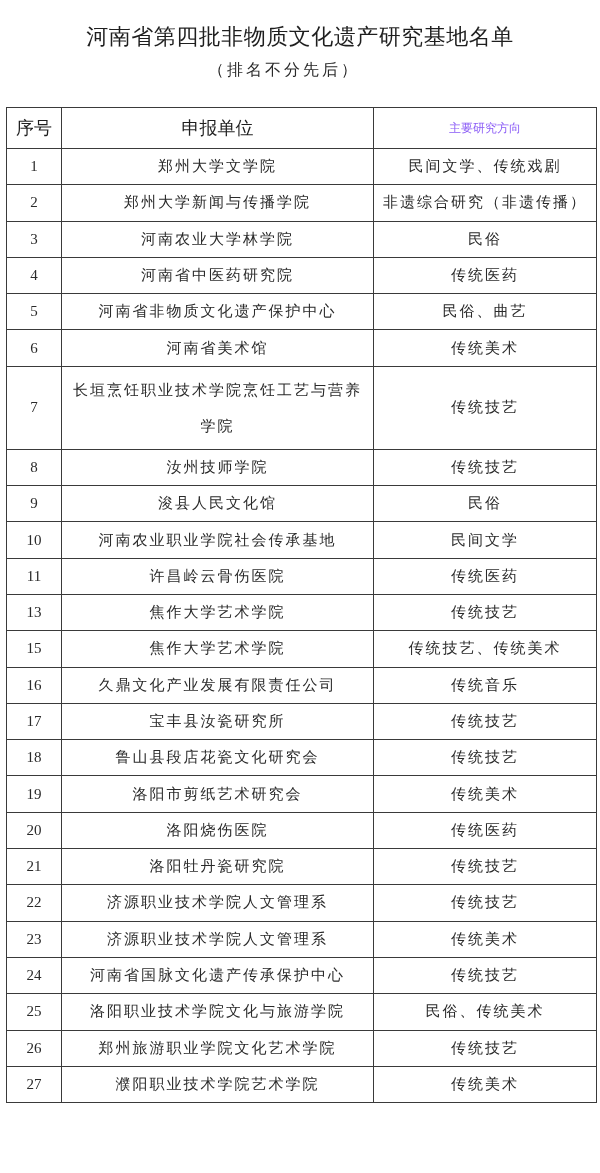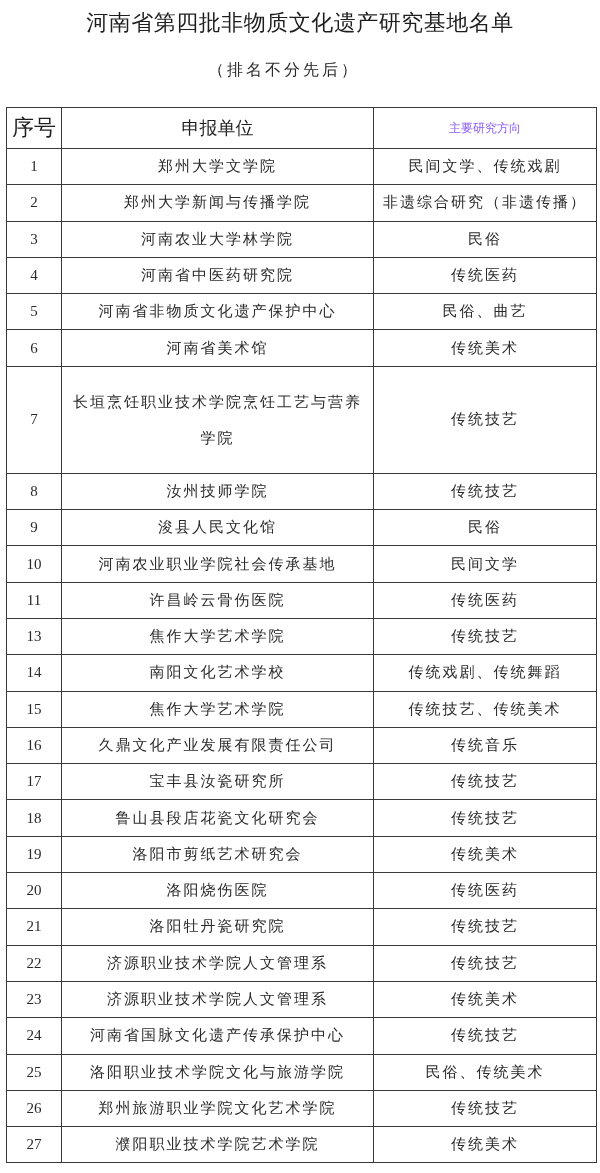--- a/index.html
+++ b/index.html
@@ -1,34 +1,34 @@
 <!DOCTYPE html>
 <html><head>
 <meta charset="utf-8">
 <style>
   html, body { margin: 0; padding: 0; background: #ffffff; }
   body { width: 600px; height: 1173px; position: relative; overflow: hidden;
          font-family: "DejaVu Serif", "Liberation Serif", serif; color: #2a2a2a; }
-  .title { position: absolute; left: 0; top: 8px; width: 600px; text-align: center;
+  .title { position: absolute; left: 0; top: 22px; width: 600px; text-align: center;
            font-size: 22px; letter-spacing: 0.5px; color: #1e1e1e;
            font-family: "DejaVu Sans", "Liberation Sans", sans-serif; }
   .subtitle { position: absolute; left: 0; top: 60px; width: 568px; text-align: center;
               font-size: 16px; letter-spacing: 3px; color: #2a2a2a; }
   table.list { position: absolute; left: 6px; top: 107px; width: 590px;
                border-collapse: collapse; table-layout: fixed; }
   table.list td, table.list th { border: 1.5px solid #3a3a3a; text-align: center;
                vertical-align: middle; padding: 0; font-weight: normal; }
-  th.h-no { font-size: 22px; font-family: "DejaVu Sans", "Liberation Sans", sans-serif; height: 40px; color:#1e1e1e; }
+  th.h-no { font-size: 18px; font-family: "DejaVu Sans", "Liberation Sans", sans-serif; height: 40px; color:#1e1e1e; }
   th.h-unit { font-size: 18px; font-family: "DejaVu Sans", "Liberation Sans", sans-serif; color:#1e1e1e; }
   th.h-dir { font-size: 12px; font-family: "DejaVu Sans", "Liberation Sans", sans-serif; color:#8b5cf6; }
   td.no { font-size: 15px; font-family: "Liberation Serif", serif; }
   td.unit, td.dir { font-size: 15px; letter-spacing: 2px; }
   tr.r { height: 36.3px; }
   tr.r.tall { height: 76px; }
-  tr.r.tall td.unit { line-height: 36px; padding: 17px 6px; margin-top: 48px; }
+  tr.r.tall td.unit { line-height: 36px; padding: 5px 6px; margin-top: 48px; }
   col.c1 { width: 55px; } col.c2 { width: 312px; } col.c3 { width: 223px; }
 </style>
 </head>
 <body>
 
 <div class="title">河南省第四批非物质文化遗产研究基地名单</div>
 <div class="subtitle">（排名不分先后）</div>
 
 <table class="list">
   <colgroup>
@@ -98,25 +98,20 @@
         <td class="no">11</td>
         <td class="unit">许昌岭云骨伤医院</td>
         <td class="dir">传统医药</td>
       </tr>
       <tr class="r">
         <td class="no">13</td>
         <td class="unit">焦作大学艺术学院</td>
         <td class="dir">传统技艺</td>
       </tr>
       <tr class="r">
-        <td class="no">14</td>
-        <td class="unit">南阳文化艺术学校</td>
-        <td class="dir">传统戏剧、传统舞蹈</td>
-      </tr>
-      <tr class="r">
         <td class="no">15</td>
         <td class="unit">焦作大学艺术学院</td>
         <td class="dir">传统技艺、传统美术</td>
       </tr>
       <tr class="r">
         <td class="no">16</td>
         <td class="unit">久鼎文化产业发展有限责任公司</td>
         <td class="dir">传统音乐</td>
       </tr>
       <tr class="r">

